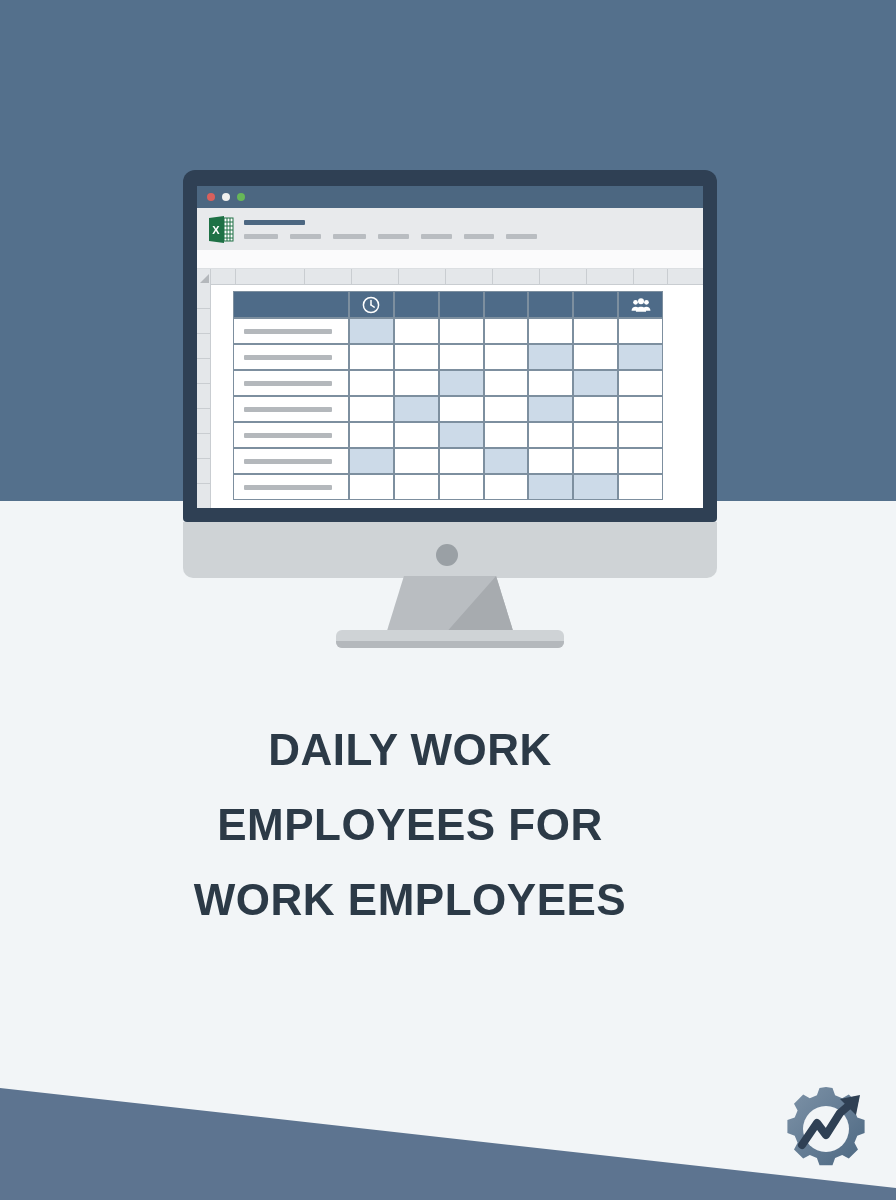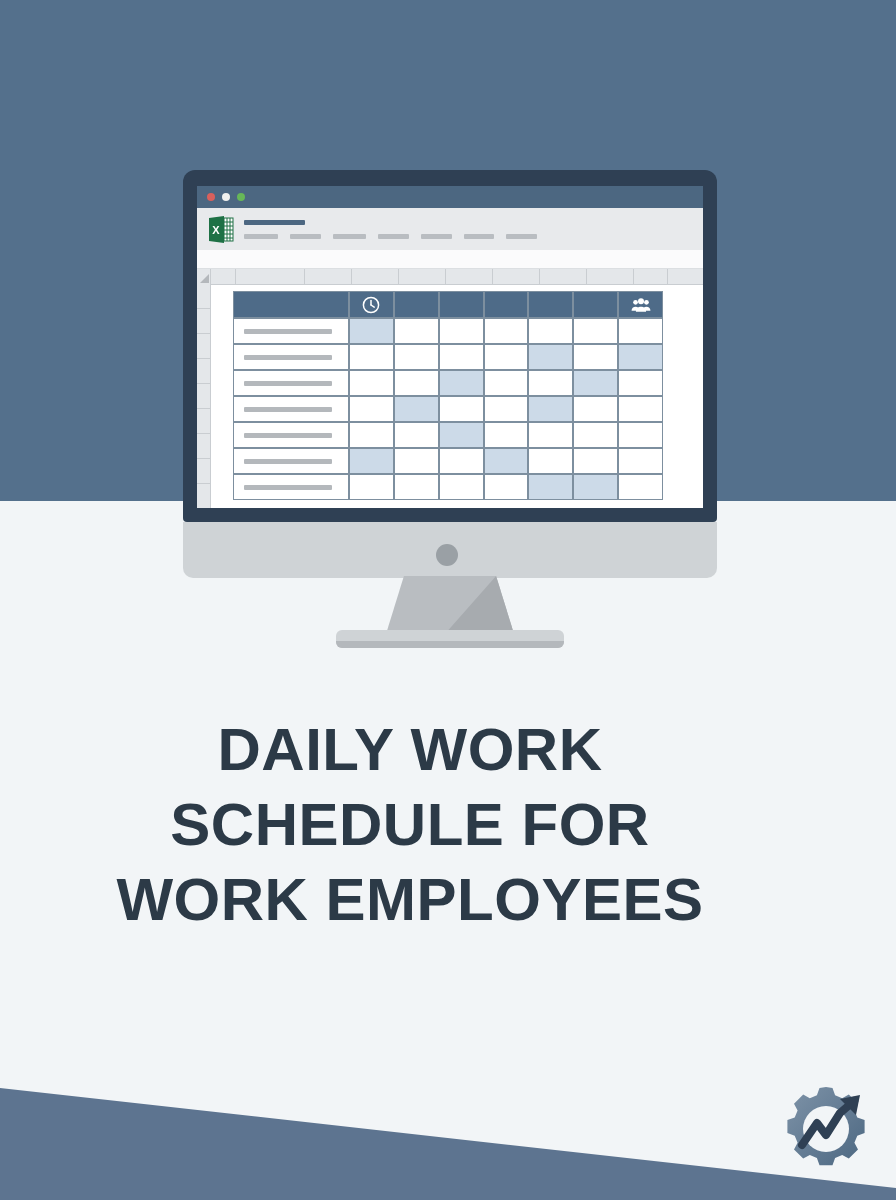--- a/index.html
+++ b/index.html
@@ -64,21 +64,21 @@
   .tc{border:1px solid #7d8f9f;box-sizing:border-box;background:#ffffff;height:26px;
       display:flex;align-items:center;justify-content:center;}
   .tc.name{flex:0 0 116px;justify-content:flex-start;padding-left:10px;}
   .tc.day{flex:1 1 0;}
   .tc.hl{background:#ccdae8;}
   .namebar{height:5px;background:#b4b8bc;border-radius:1px;width:88px;}
   .ico{width:20px;height:20px;display:block;}
 
   
   .title{position:absolute;left:0;top:712px;width:820px;text-align:center;
-         color:#2c3a47;font-weight:700;font-size:60px;line-height:75px;
+         color:#2c3a47;font-weight:700;font-size:44px;line-height:75px;
          letter-spacing:0.5px;}
   .title div{white-space:nowrap;}
 
   
   .logo{position:absolute;left:776px;top:1079px;width:100px;height:100px;}
 </style>
 </head>
 <body>
 
 <div id="stage">
@@ -283,21 +283,21 @@
       <div class="chin-dot"></div>
     </div>
     <div class="stand"></div>
     <div class="stand-shade"></div>
     <div class="base"></div>
     <div class="base-shadow"></div>
   </div>
 
   <div class="title">
     <div>DAILY WORK</div>
-    <div>SCHEDULE FOR</div>
+    <div>EMPLOYEES FOR</div>
     <div>WORK EMPLOYEES</div>
   </div>
 
   <svg class="logo" viewBox="0 0 100 100">
     <defs>
       <linearGradient id="gg" x1="0" y1="0" x2="1" y2="1">
         <stop offset="0%" stop-color="#7e93a8"></stop>
         <stop offset="100%" stop-color="#4c6781"></stop>
       </linearGradient>
     </defs>

